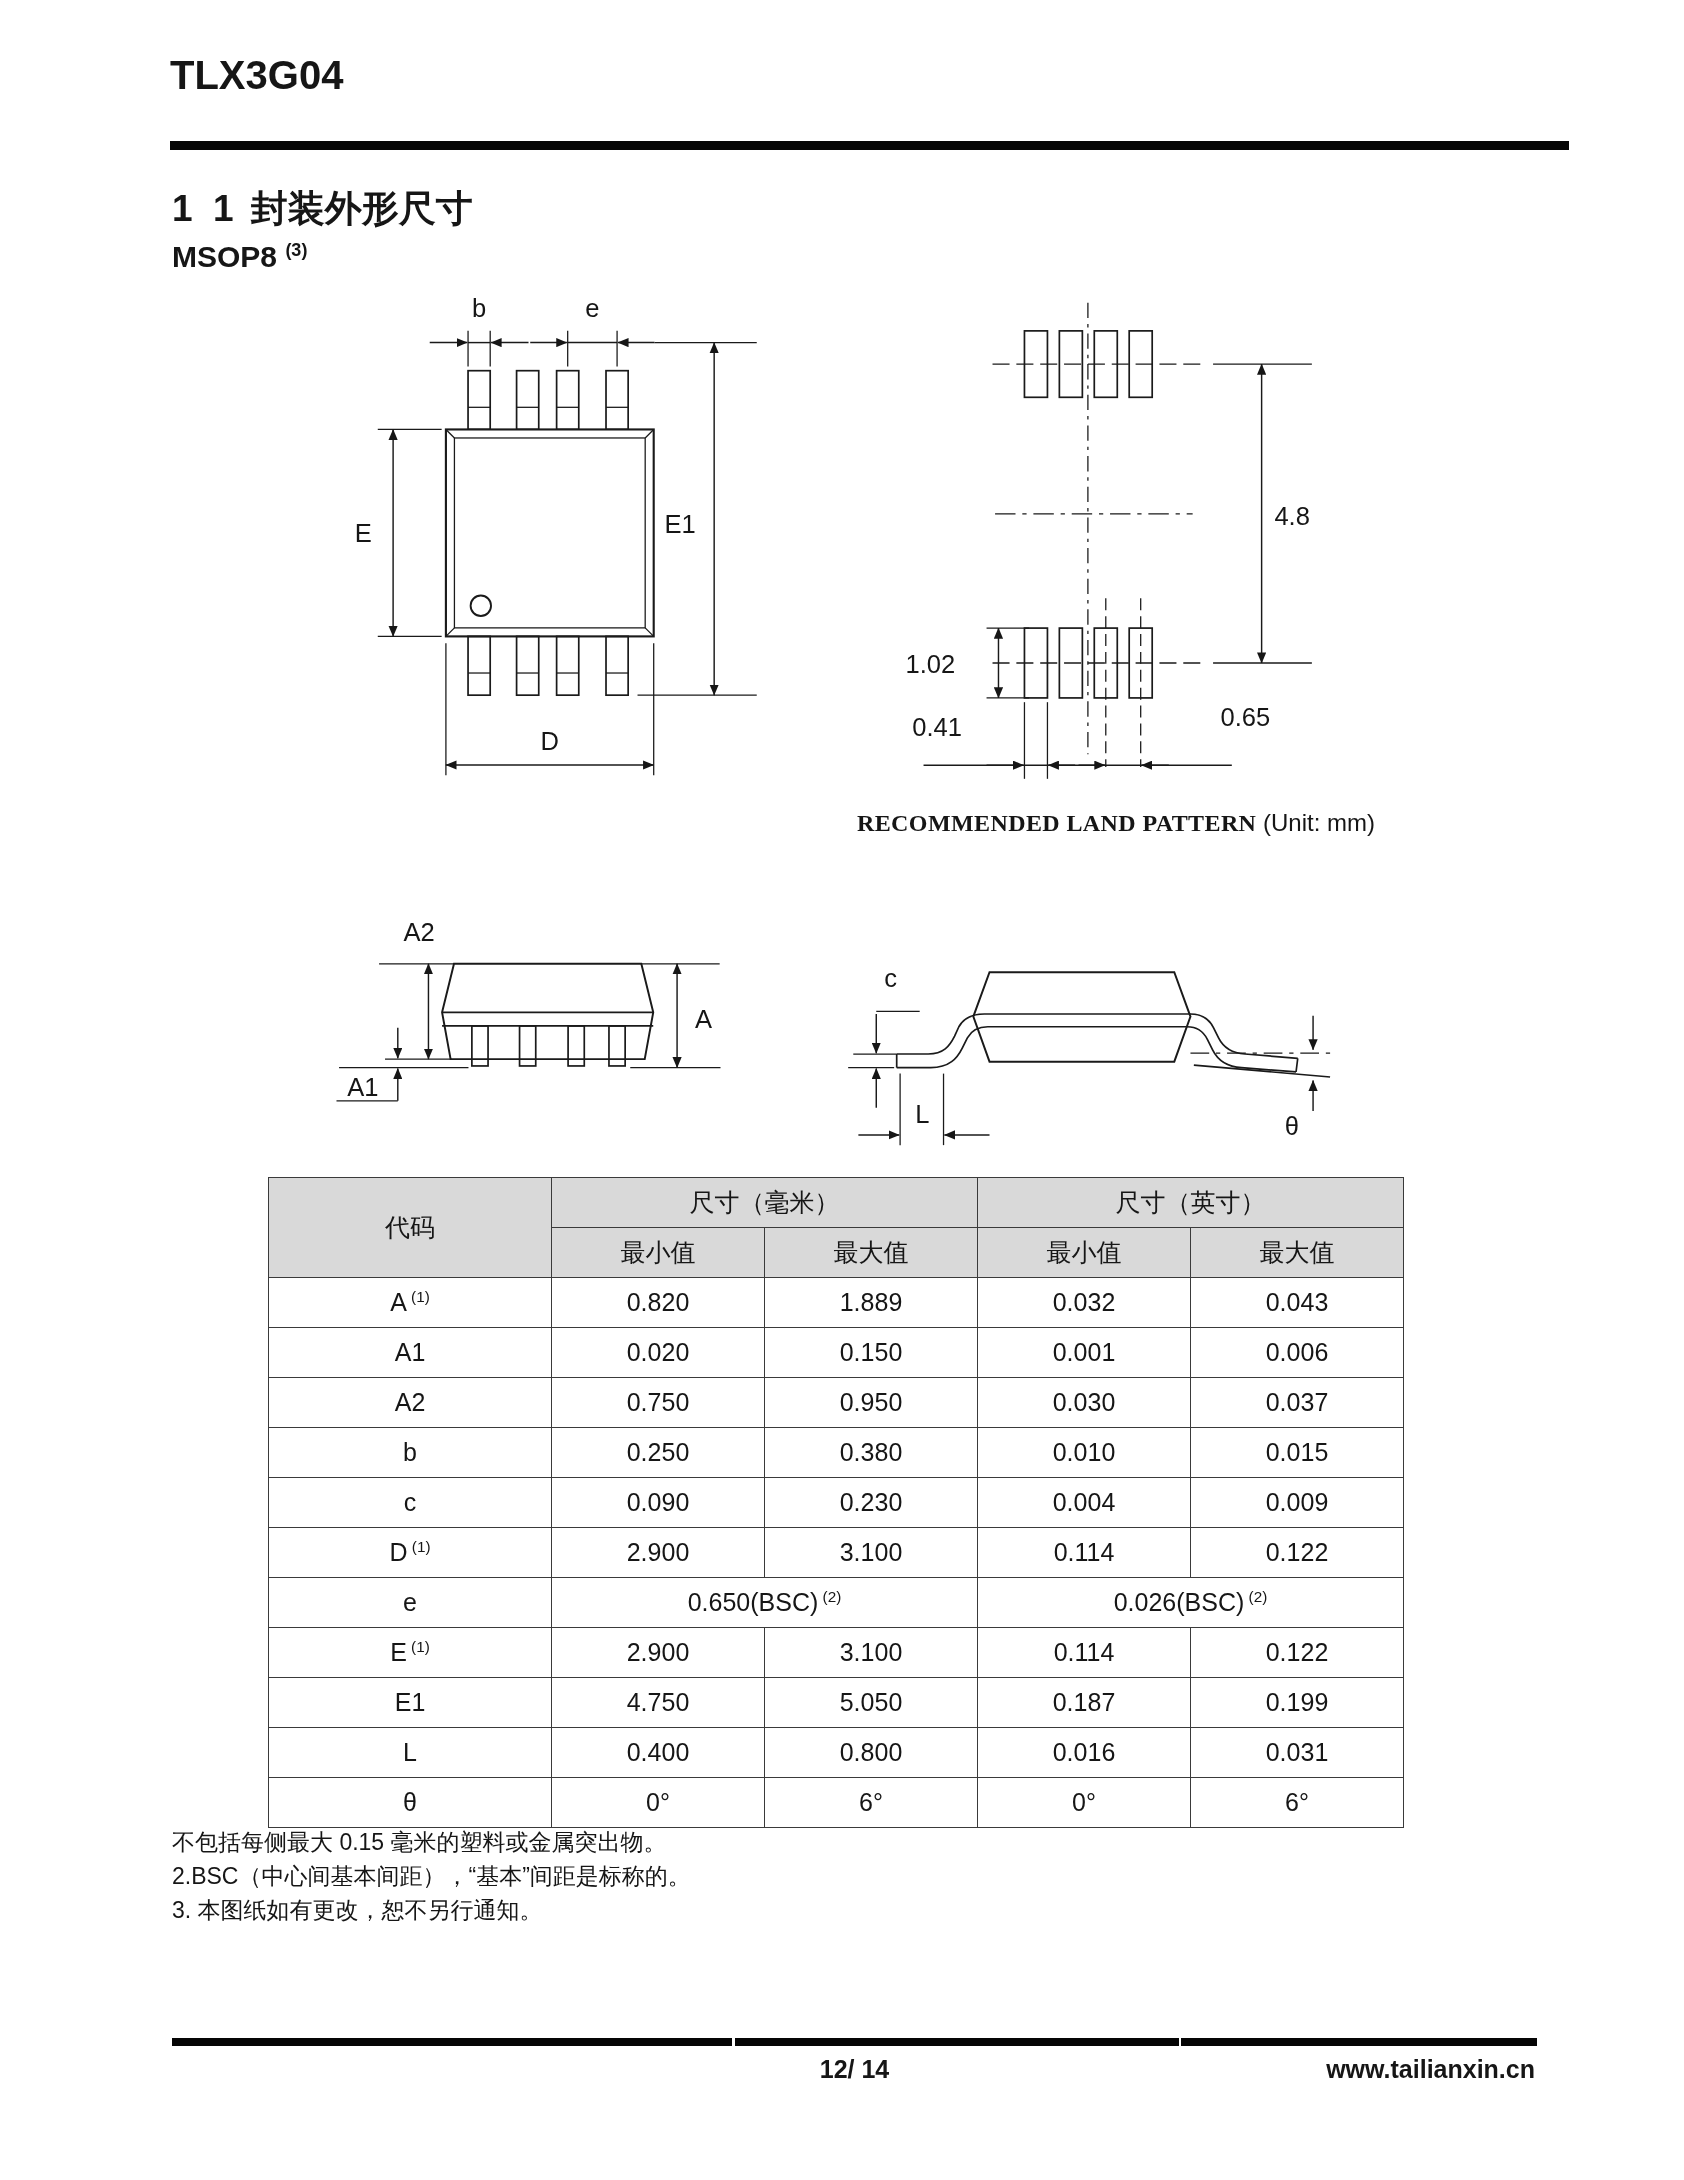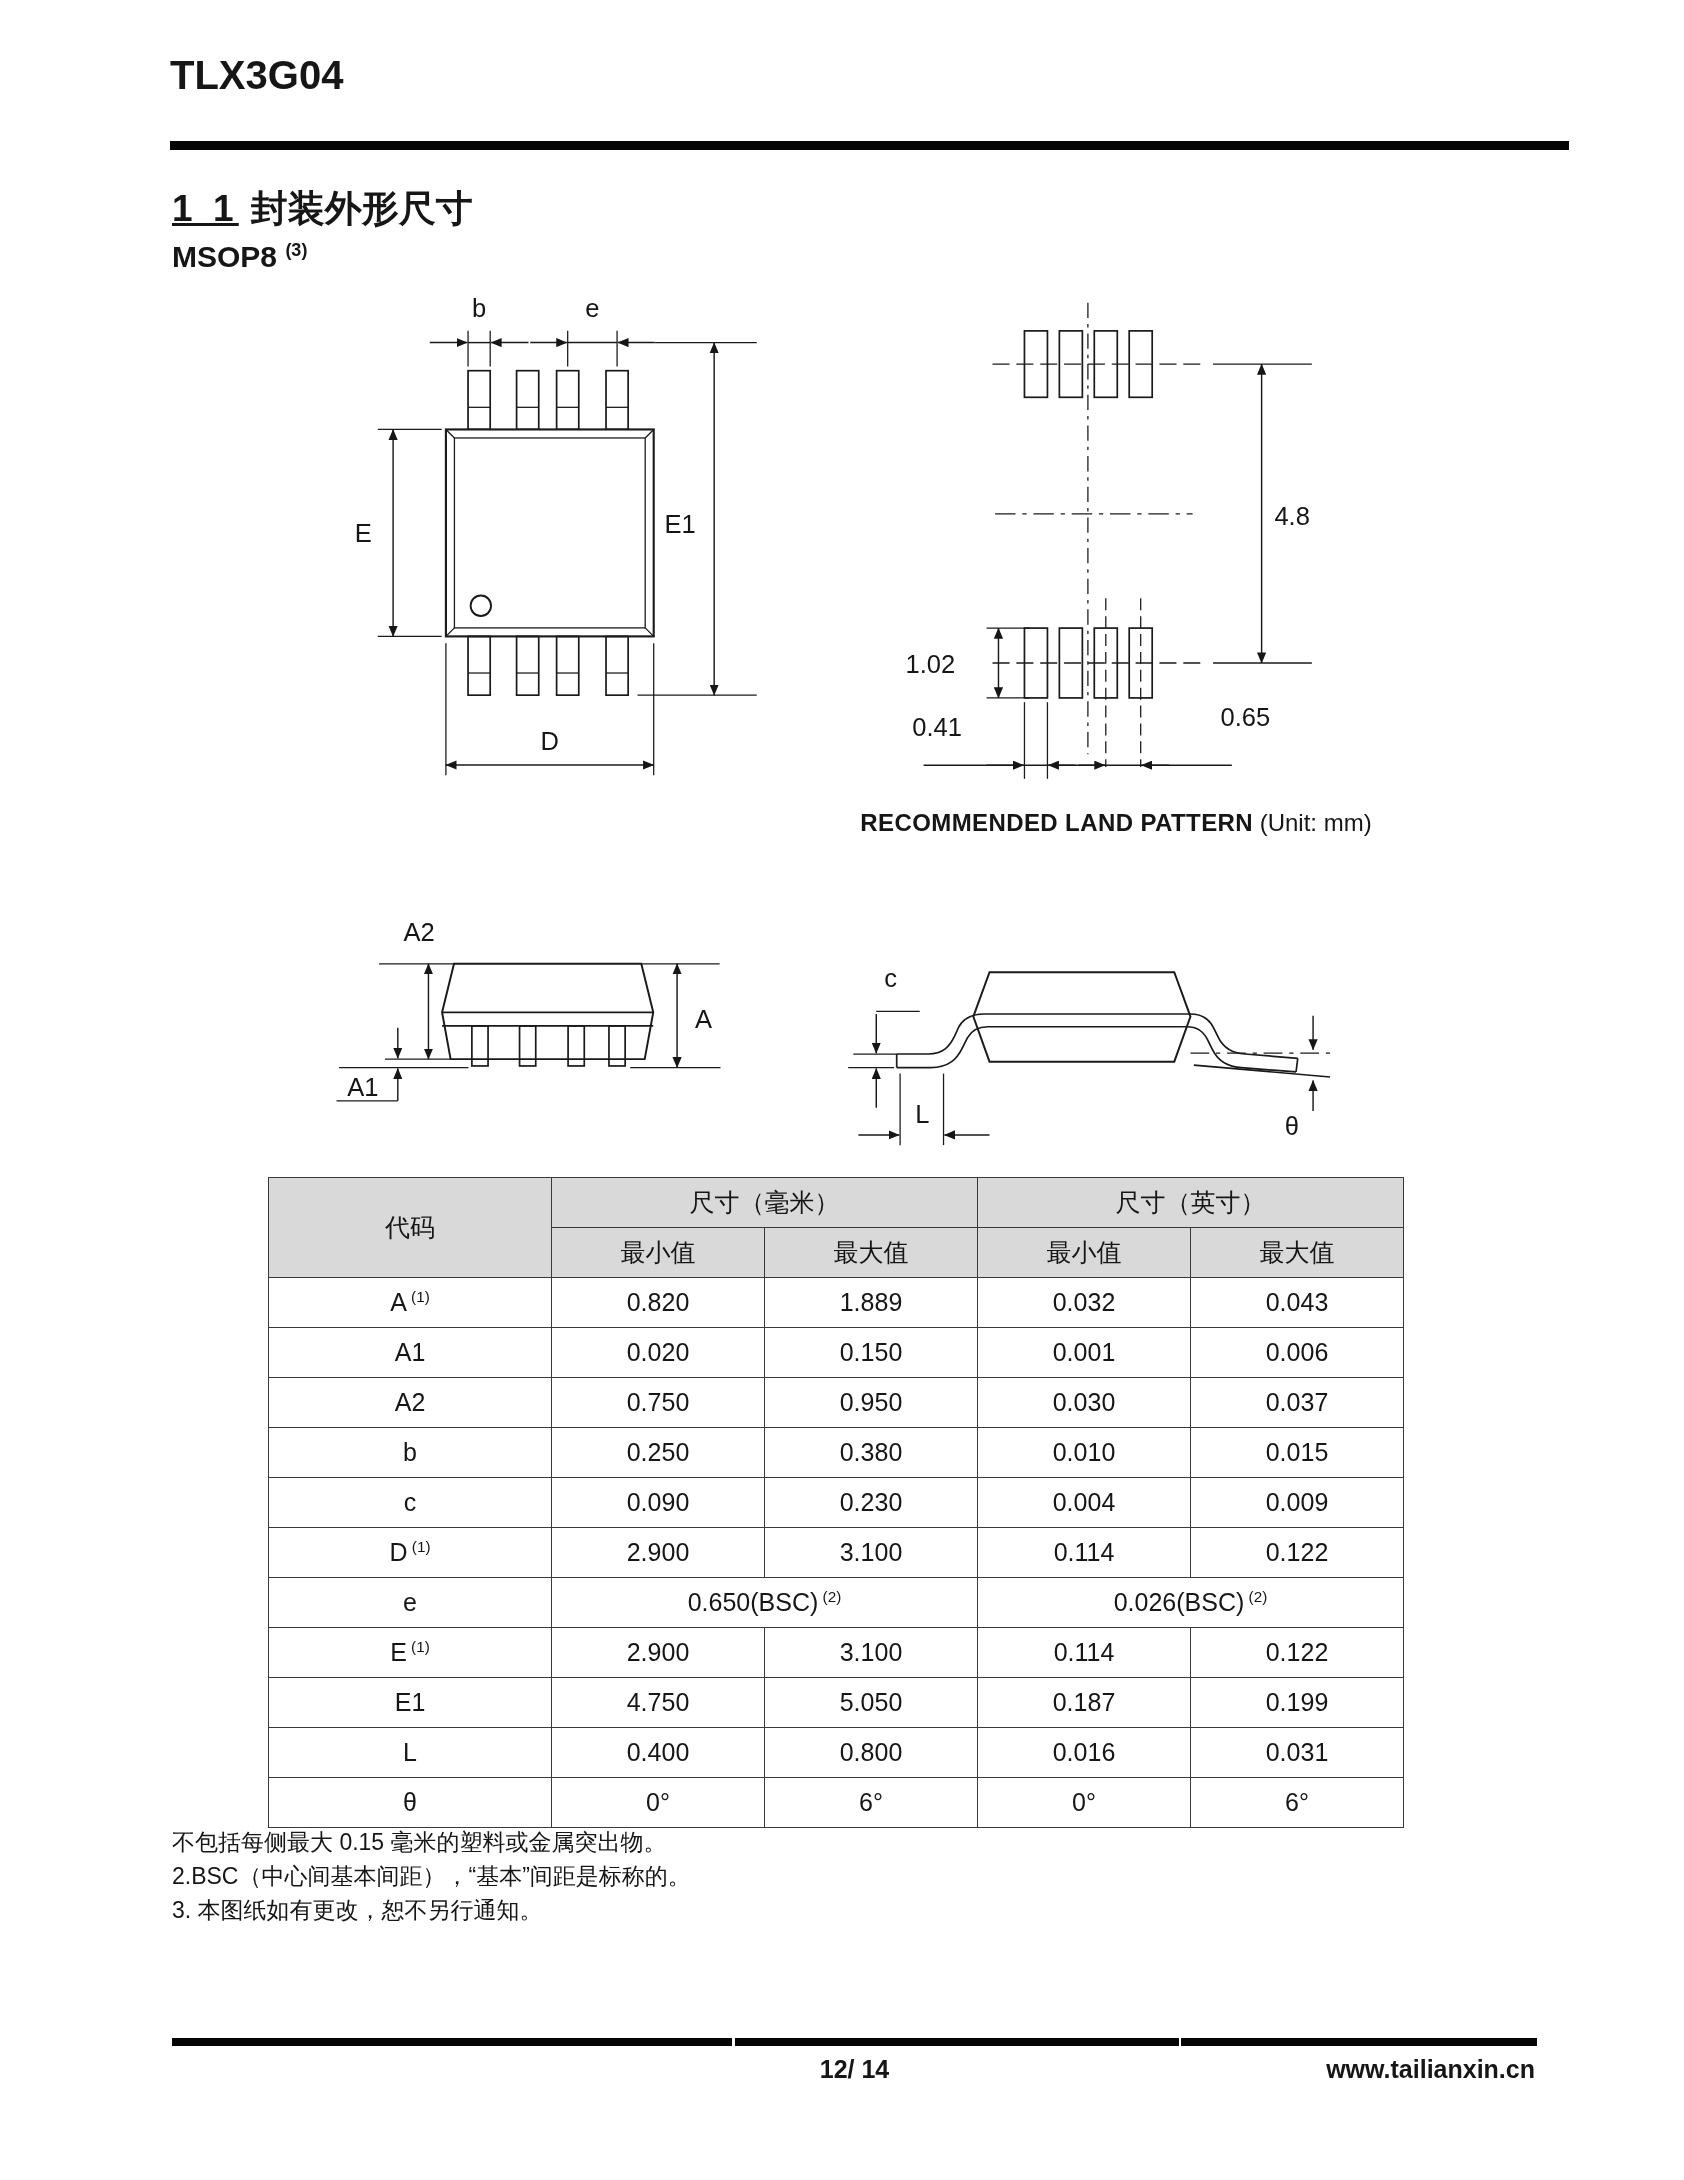--- a/index.html
+++ b/index.html
@@ -7,34 +7,34 @@
   body{width:1685px;height:2181px;position:relative;background:#ffffff;
        font-family:"Liberation Sans",sans-serif;color:#161616;overflow:hidden;}
   .abs{position:absolute;}
 
   
   .doc-title{top:53px;left:170px;width:1397px;text-align:left;font-size:40px;font-weight:bold;letter-spacing:0px;}
   .header-rule{top:141px;left:170px;width:1399px;height:8.5px;background:#050505;}
 
   
   .section-heading{top:184px;left:172px;font-size:37px;font-weight:bold;}
-  .section-heading .num{letter-spacing:5.1px;margin-right:12px;text-decoration:underline;}
+  .section-heading .num{letter-spacing:5.1px;margin-right:12px;}
   .package-subtitle{top:240px;left:172px;font-size:30px;font-weight:bold;}
   .package-subtitle sup{font-size:18px;font-weight:bold;}
 
   svg{position:absolute;overflow:visible;}
   svg text{font-family:"Liberation Sans",sans-serif;fill:#161616;}
   .ln{stroke:#1a1a1a;stroke-width:2;fill:none;}
   .thin{stroke:#1a1a1a;stroke-width:1.5;fill:none;}
   .shape{stroke:#1a1a1a;stroke-width:2.3;fill:#ffffff;}
   .dim{stroke:#1a1a1a;stroke-width:1.7;fill:none;}
   .lbl{font-size:30px;}
 
   .land-caption{top:809px;left:835px;width:562px;text-align:center;font-size:24px;}
-  .land-caption b{letter-spacing:0.4px;}
+  .land-caption b{letter-spacing:0.4px;font-family:Liberation Serif, serif;}
 
   
   table.dims{position:absolute;top:1177px;left:268px;width:1135px;border-collapse:collapse;table-layout:fixed;border-radius:14px;}
   table.dims td{border:1.7px solid #3a3a3a;text-align:center;vertical-align:middle;
                 height:49px;font-size:25px;padding:0;}
   table.dims td.hdr{background:#d9d9d9;}
   table.dims sup{font-size:15.3px;}
   col.c0{width:283px;} col.cv{width:213px;}
 
   

